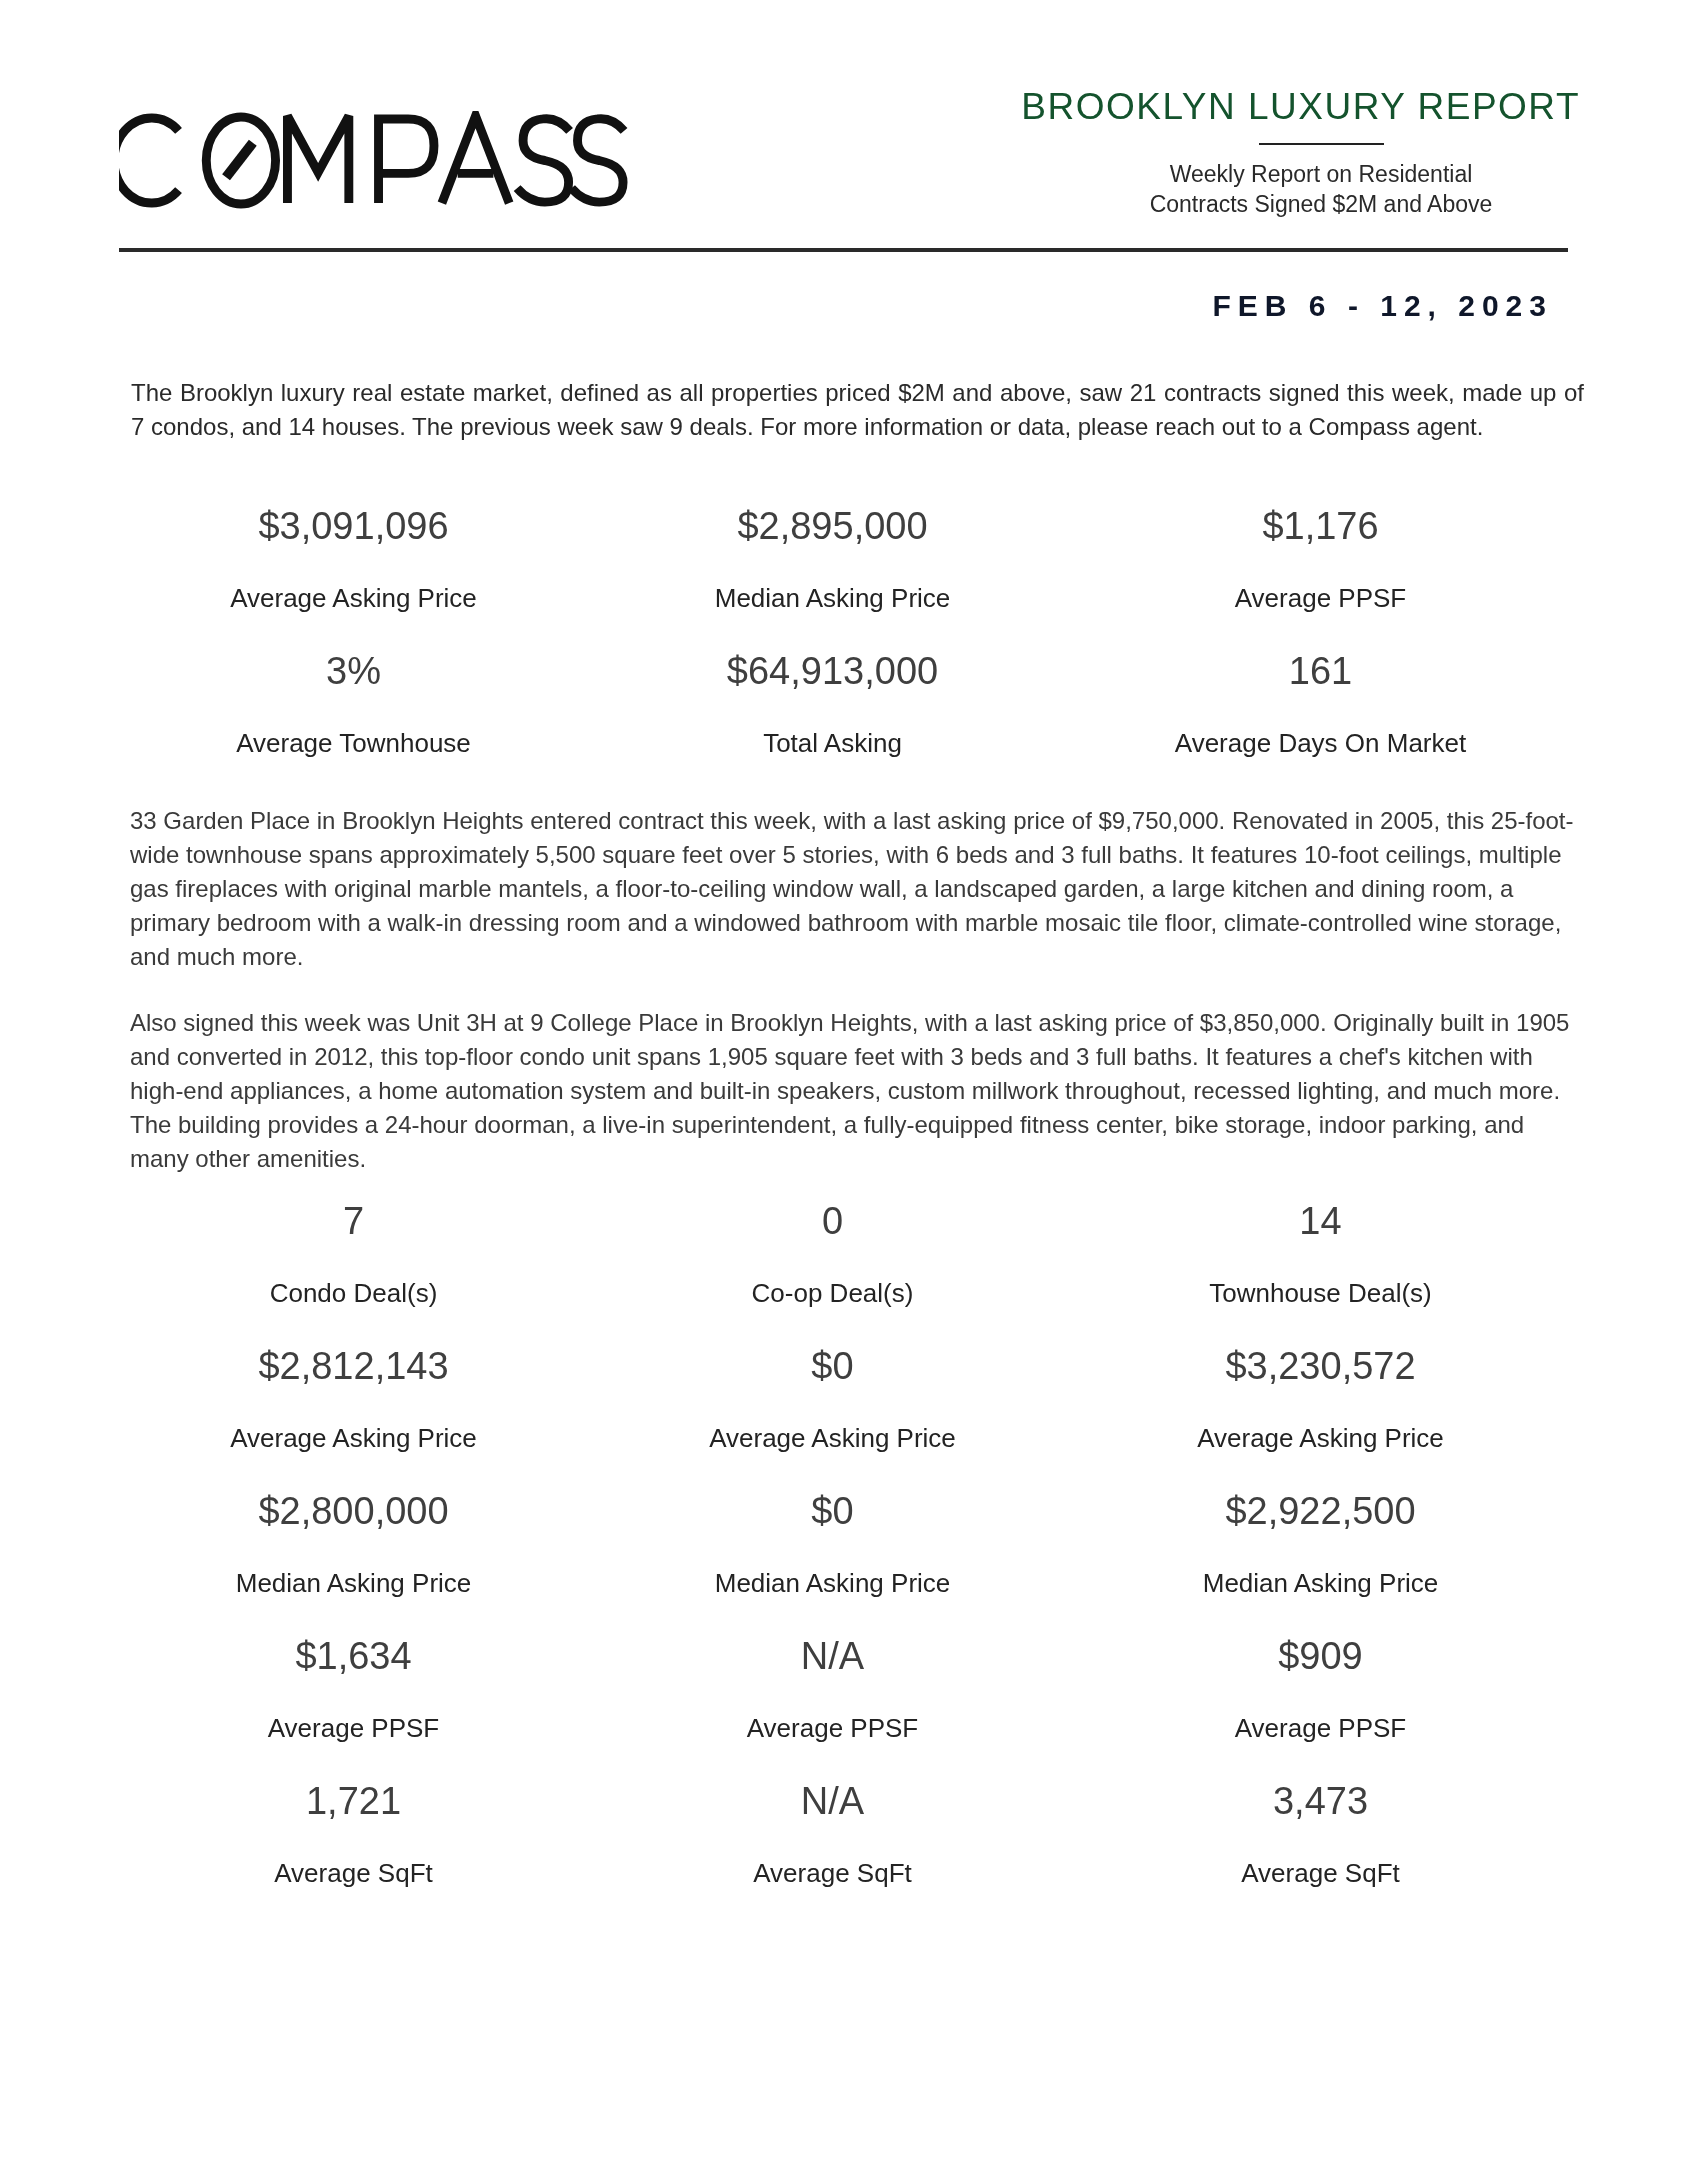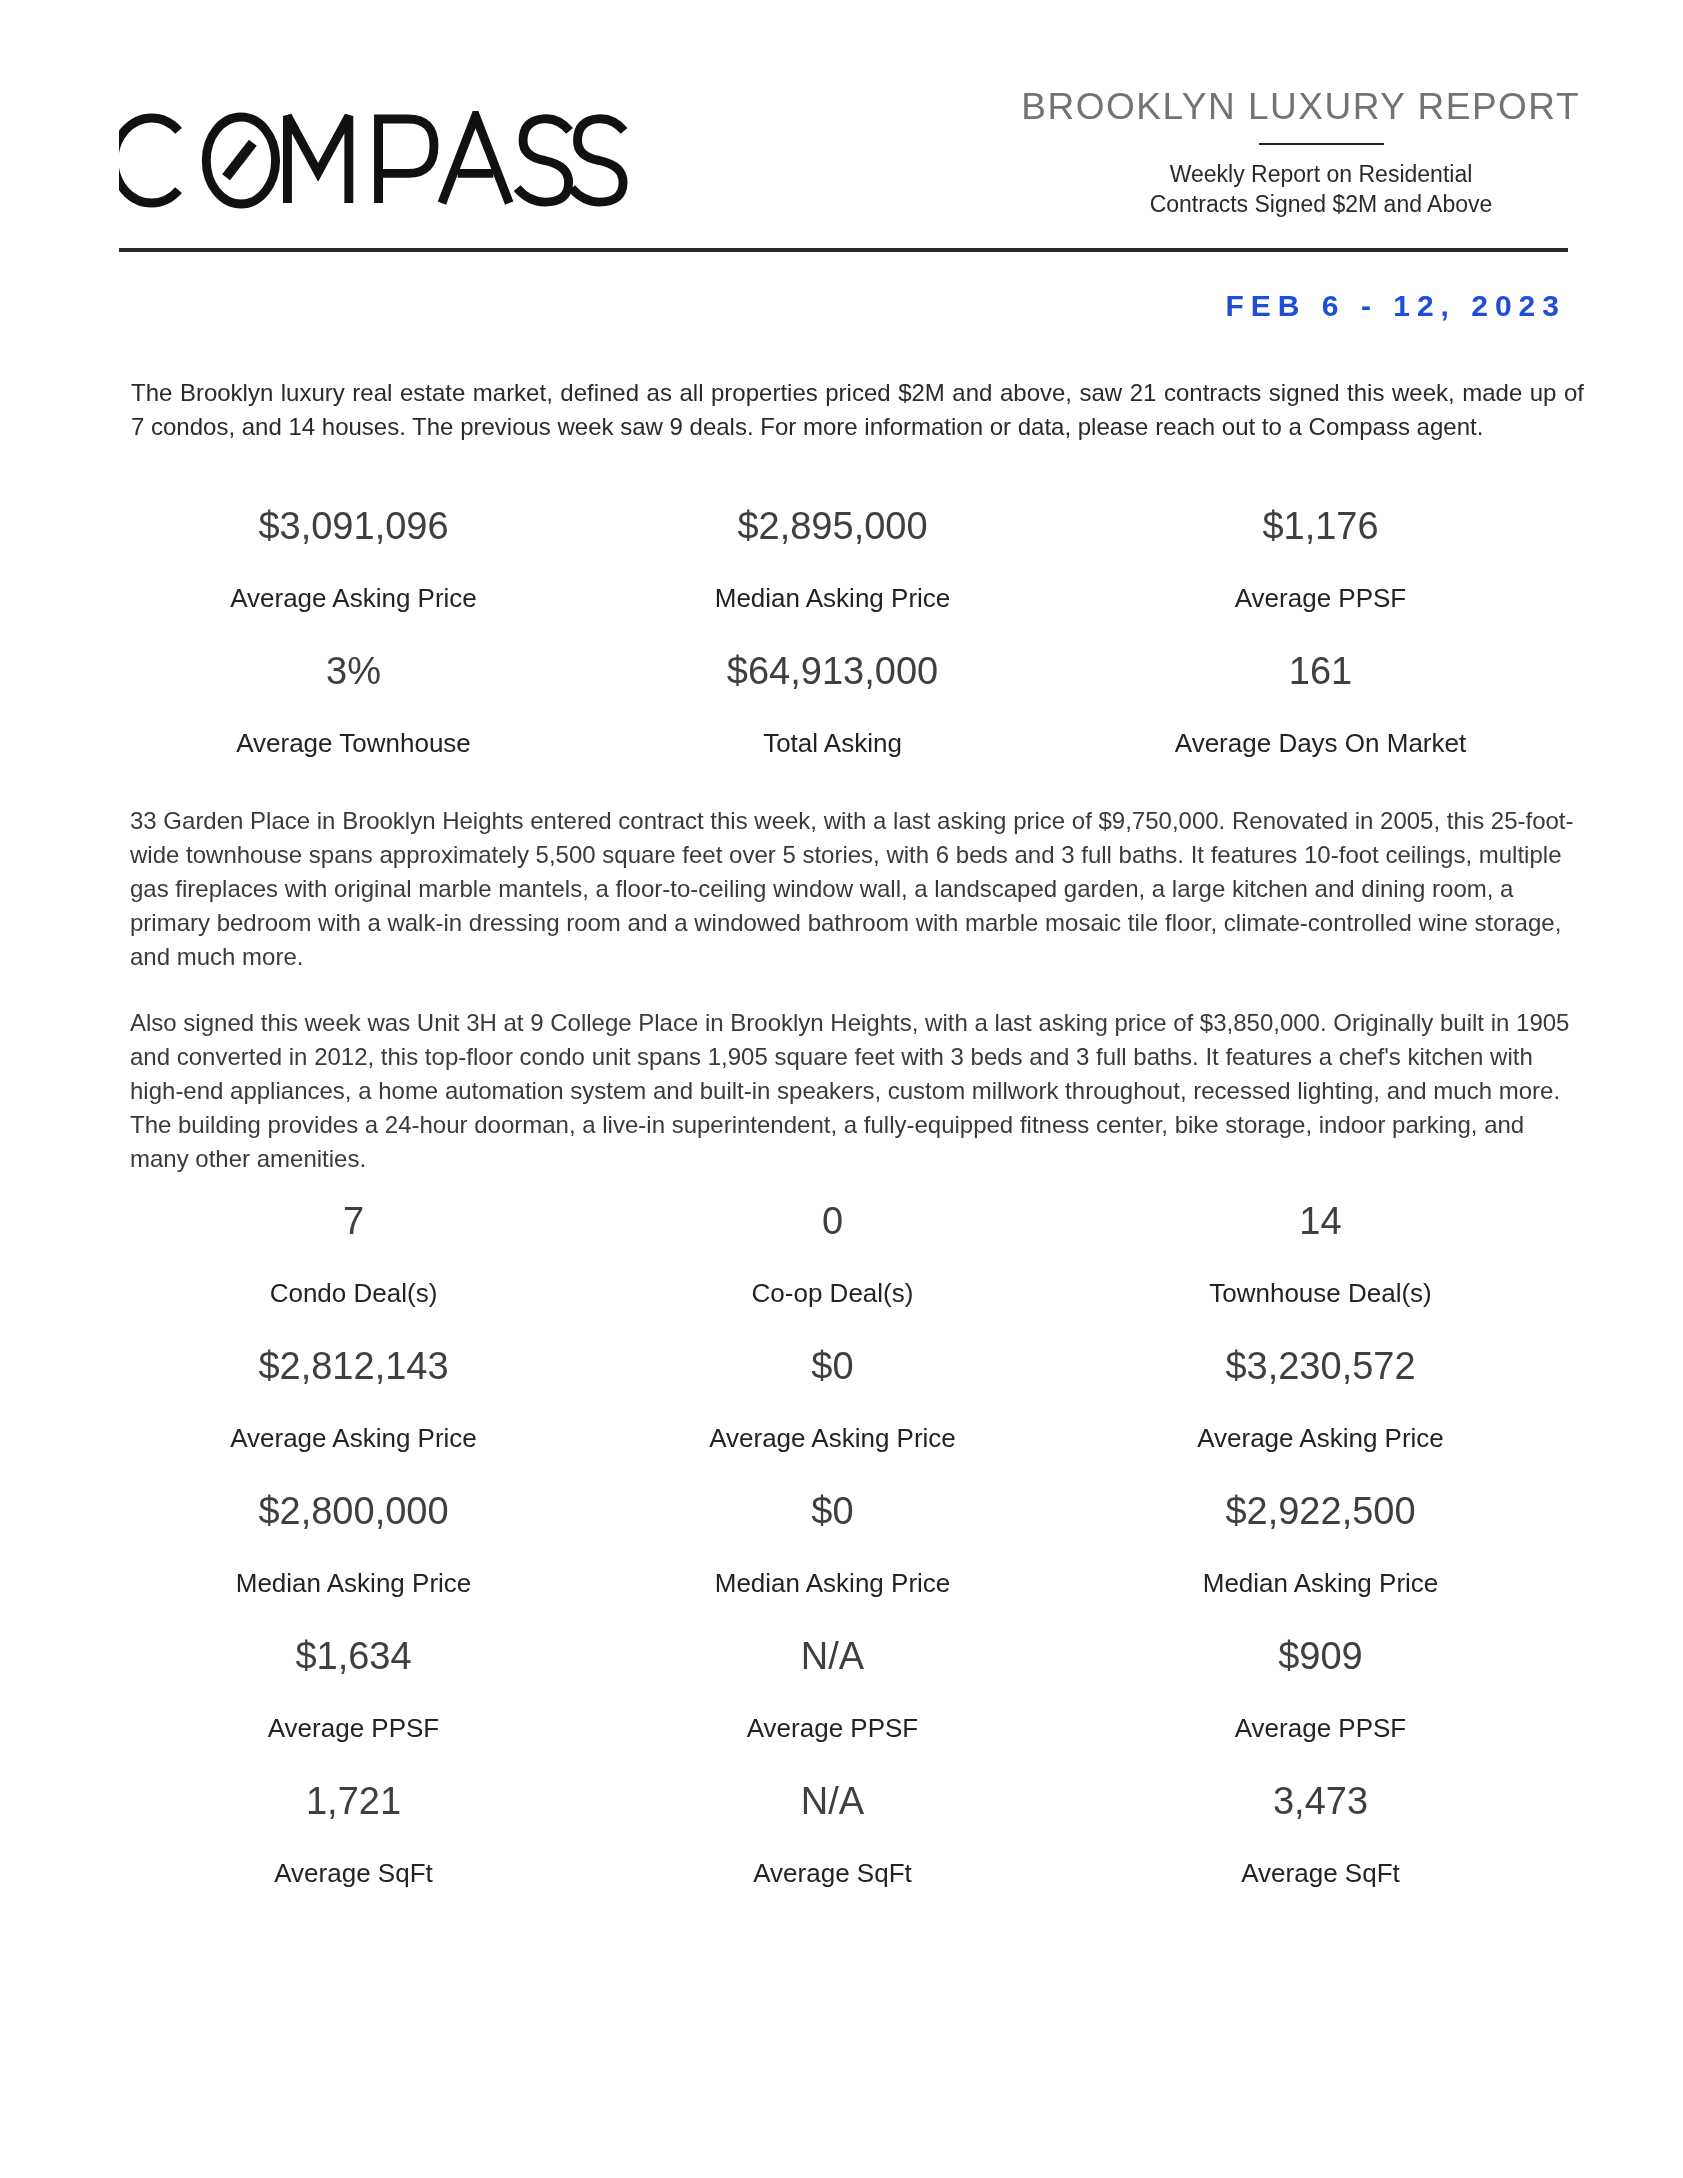--- a/index.html
+++ b/index.html
@@ -25,21 +25,21 @@
     .report-head {
       position: absolute;
       left: 1010px;
       top: 85px;
       width: 574px;
       text-align: center;
     }
     .report-title {
       font-size: 37px;
       letter-spacing: 1.5px;
-      color: #737373;
+      color: #14532d;
       font-weight: 400;
       line-height: 44px;
       text-align: right;
       padding-right: 4px;
     }
     .title-rule {
       width: 125px;
       height: 2px;
       background: #222;
       margin: 14px auto 0 auto;
@@ -57,26 +57,26 @@
     .main-rule {
       position: absolute;
       left: 119px;
       top: 248px;
       width: 1449px;
       height: 4px;
       background: #2a2a2a;
     }
     .date {
       position: absolute;
-      right: 117px;
+      right: 130px;
       top: 289px;
       font-size: 30px;
       font-weight: 700;
       letter-spacing: 7px;
-      color: #1d4ed8;
+      color: #0f172a;
     }
     .intro {
       position: absolute;
       left: 115px;
       top: 360px;
       width: 1453px;
       font-size: 24px;
       line-height: 34px;
       color: #2a2a2a;
       text-align: justify;

